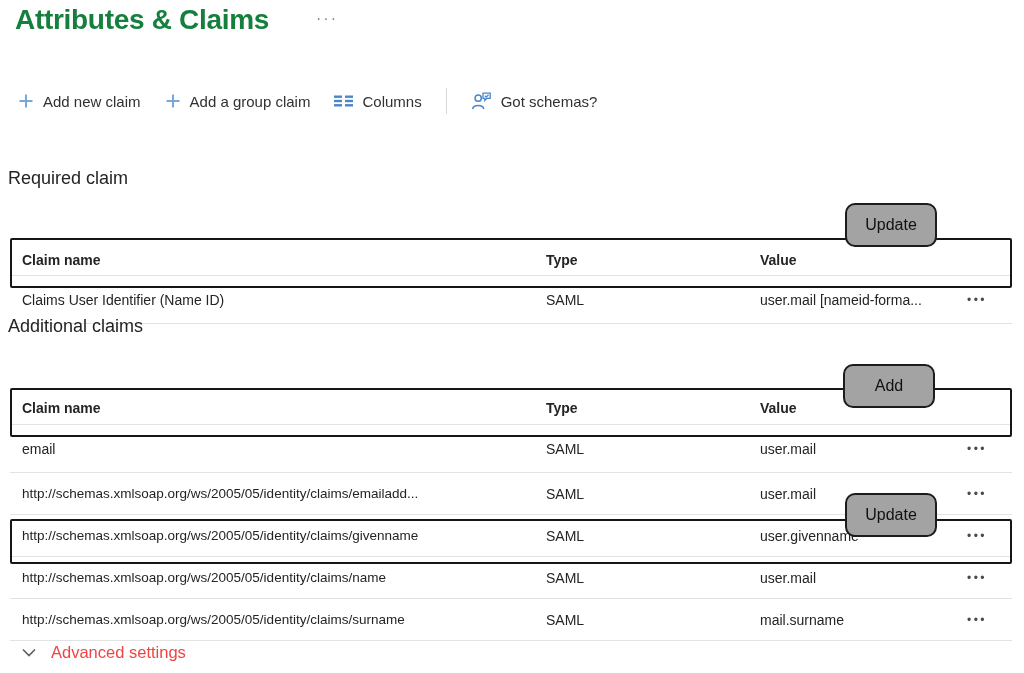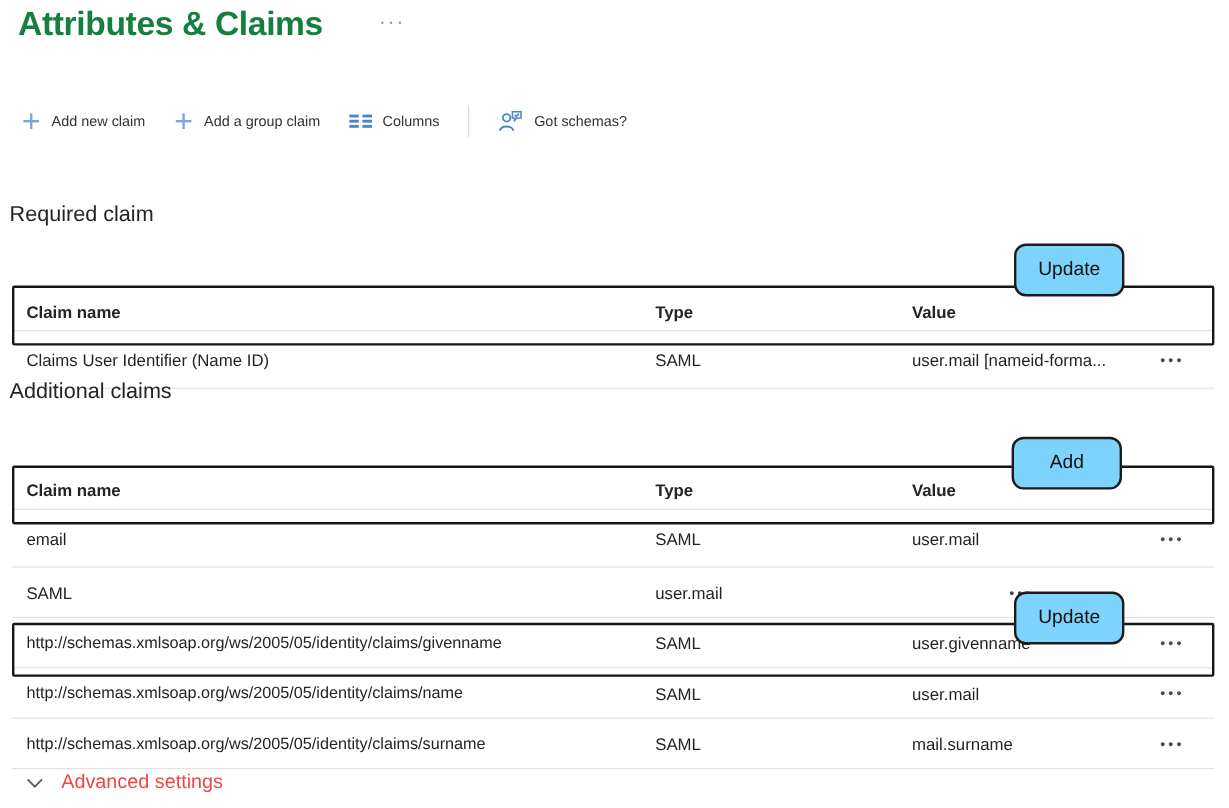--- a/index.html
+++ b/index.html
@@ -19,21 +19,21 @@
   }
   .title-menu {
     position:absolute; left:316px; top:10px;
     font-size:16px; letter-spacing:2px; color:#8a8886; cursor:pointer;
   }
 
   
   .toolbar {
     position:absolute; left:18px; top:86px; height:30px;
     display:flex; align-items:center; gap:24px;
-    font-size:12px; color:#323130;
+    font-size:15px; color:#323130;
   }
   .tb-item { display:flex; align-items:center; gap:9px; cursor:pointer; white-space:nowrap; }
   .tb-divider { width:1px; height:26px; background:#d8d8d8; }
 
   
   .section-label { position:absolute; left:8px; font-size:18px; color:#252423; }
   #required-label  { top:168px; }
   #additional-label{ top:316px; }
 
   
@@ -67,21 +67,21 @@
     border:2px solid #161616; border-radius:2px;
     background:transparent; pointer-events:none;
   }
   #hl-required { top:238px; height:50px; }
   #hl-email    { top:388px; height:49px; }
   #hl-name     { top:519px; height:45px; }
 
   
   .sticker {
     position:absolute; width:92px; height:44px;
-    background:#7dd3fc; border:2.5px solid #1c1c1c; border-radius:10px;
+    background:#a3a3a3; border:2.5px solid #1c1c1c; border-radius:10px;
     display:flex; align-items:center; justify-content:center;
     font-size:16px; color:#111; z-index:5;
   }
   #sticker-update-required { left:845px; top:203px; }
   #sticker-add-email       { left:843px; top:364px; }
   #sticker-update-name     { left:845px; top:493px; }
 
   
   .advanced {
     position:absolute; left:22px; top:643px;
@@ -171,20 +171,21 @@
   </div>
 
   <div class="trow tall">
     <div class="cell">email</div>
     <div class="cell">SAML</div>
     <div class="cell">user.mail</div>
     <button class="ellipsis-btn">•••</button>
   </div>
 
   <div class="trow">
+    <div class="cell cell-url">http://schemas.xmlsoap.org/ws/2005/05/identity/claims/emailadd...</div>
     <div class="cell">SAML</div>
     <div class="cell">user.mail</div>
     <button class="ellipsis-btn">•••</button>
   </div>
 
   <div class="trow">
     <div class="cell cell-url">http://schemas.xmlsoap.org/ws/2005/05/identity/claims/givenname</div>
     <div class="cell">SAML</div>
     <div class="cell">user.givenname</div>
     <button class="ellipsis-btn">•••</button>

